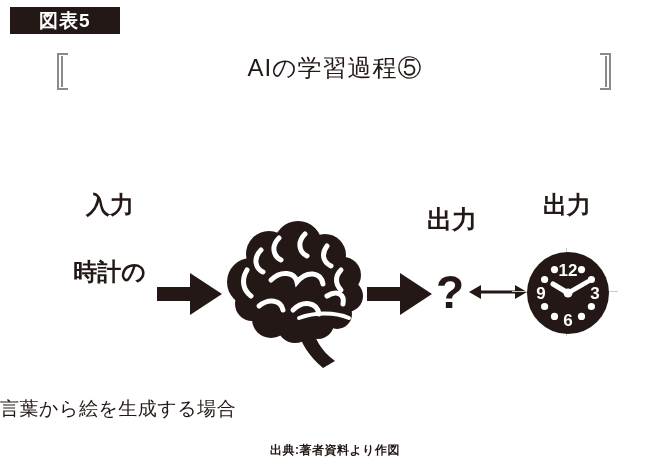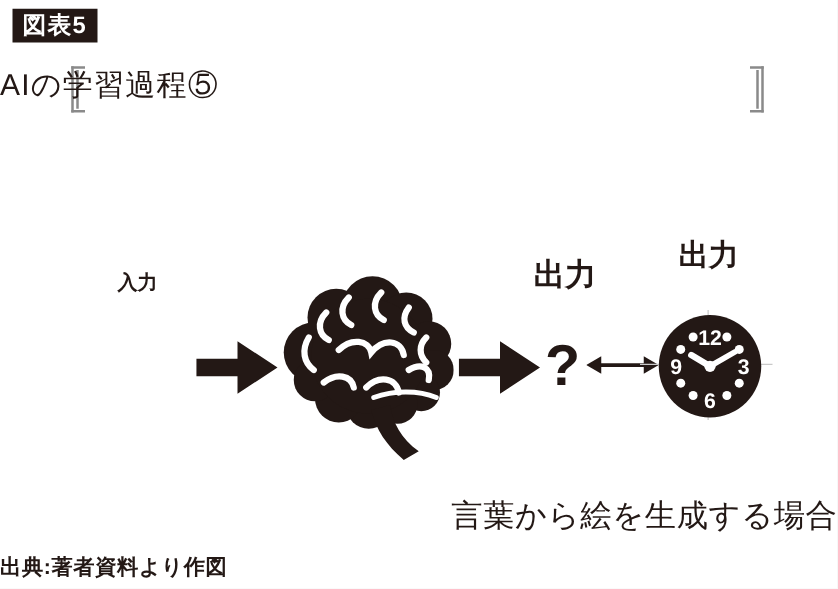--- a/index.html
+++ b/index.html
@@ -13,59 +13,59 @@
   #stage{
     position:relative;width:670px;height:471px;background:var(--bg);
     overflow:hidden;color:var(--ink);
   }
   .abs{position:absolute;}
 
   
   .badge{
     left:10px;top:7px;background:var(--ink);color:#fff;
     font-size:19px;font-weight:bold;line-height:27px;height:27px;
-    padding:0 8px;letter-spacing:1px;
+    padding:0 29px;letter-spacing:1px;
   }
 
   
   .title{
-    left:0;right:0;top:52px;
+    left:0;right:0;top:52px;text-align:center;
     font-size:24px;font-weight:500;letter-spacing:1px;color:var(--ink);
   }
   .bracket{width:11px;height:37px;top:53px;}
   .bracket .outer{position:absolute;top:0;bottom:0;width:9px;}
   .bracket.left .outer{left:0;border-left:2px solid var(--bracket);
     border-top:2px solid var(--bracket);border-bottom:2px solid var(--bracket);}
   .bracket.right .outer{right:0;border-right:2px solid var(--bracket);
     border-top:2px solid var(--bracket);border-bottom:2px solid var(--bracket);}
   .bracket .inner{position:absolute;top:3px;bottom:3px;width:2px;background:var(--bracket);}
   .bracket.left .inner{left:4px;}
   .bracket.right .inner{right:4px;}
 
   
   .lbl{font-weight:bold;color:var(--ink);text-align:center;}
-  .input-label{left:60px;top:216px;width:100px;font-size:16px;}
+  .input-label{left:60px;top:189px;width:100px;font-size:24px;}
   .input-item{left:37px;top:256px;width:145px;font-size:24px;line-height:31px;}
   .output-label{left:402px;top:203px;width:100px;font-size:25px;}
   .question{left:428px;top:267px;width:44px;font-size:46px;line-height:50px;font-weight:800;}
   .desired-label{left:516px;top:189px;width:102px;font-size:24px;line-height:31px;}
 
   
   .arrow1{left:157px;top:272px;}
   .arrow2{left:367px;top:272px;}
   .brain{left:223px;top:218px;}
   .dblarrow{left:469px;top:283px;}
   .clock{left:526px;top:251px;}
   .guide-h{left:512px;top:291px;width:106px;height:1px;background:var(--guide);}
   .guide-v{left:566px;top:248px;width:1px;height:88px;background:var(--guide);}
 
   
-  .caption{left:0;right:0;top:396px;text-align:right;font-size:25px;
+  .caption{left:0;right:0;top:396px;text-align:left;font-size:19px;
     font-weight:500;letter-spacing:0.5px;color:var(--ink);}
-  .source{left:0;right:0;top:442px;text-align:left;font-size:17px;
+  .source{left:0;right:0;top:442px;text-align:center;font-size:12px;
     font-weight:600;letter-spacing:0.5px;color:var(--ink);}
 </style>
 </head>
 <body>
 
 <div id="stage">
 
   <div class="abs badge">図表5</div>
 
   <div class="abs bracket left" style="left:57px;">
@@ -74,20 +74,21 @@
   </div>
   <div class="abs title">AIの学習過程⑤</div>
   <div class="abs bracket right" style="left:600px;">
     <span class="outer"></span>
       <span class="inner"></span>
   </div>
 
   <div class="abs lbl input-label">入力</div>
 
   <div class="abs lbl input-item">
+    <div>時計の</div>
   </div>
 
   <svg class="abs arrow1" width="66" height="44" viewBox="0 0 66 44">
     <polygon points="0,15 33,15 33,1 65,22 33,43 33,29 0,29" fill="#231815"></polygon>
   </svg>
 
   <svg class="abs brain" width="140" height="157" viewBox="0 0 140 157">
     <g fill="#231815">
       <circle cx="28" cy="64" r="24"></circle>
       <circle cx="46" cy="36" r="23"></circle>

